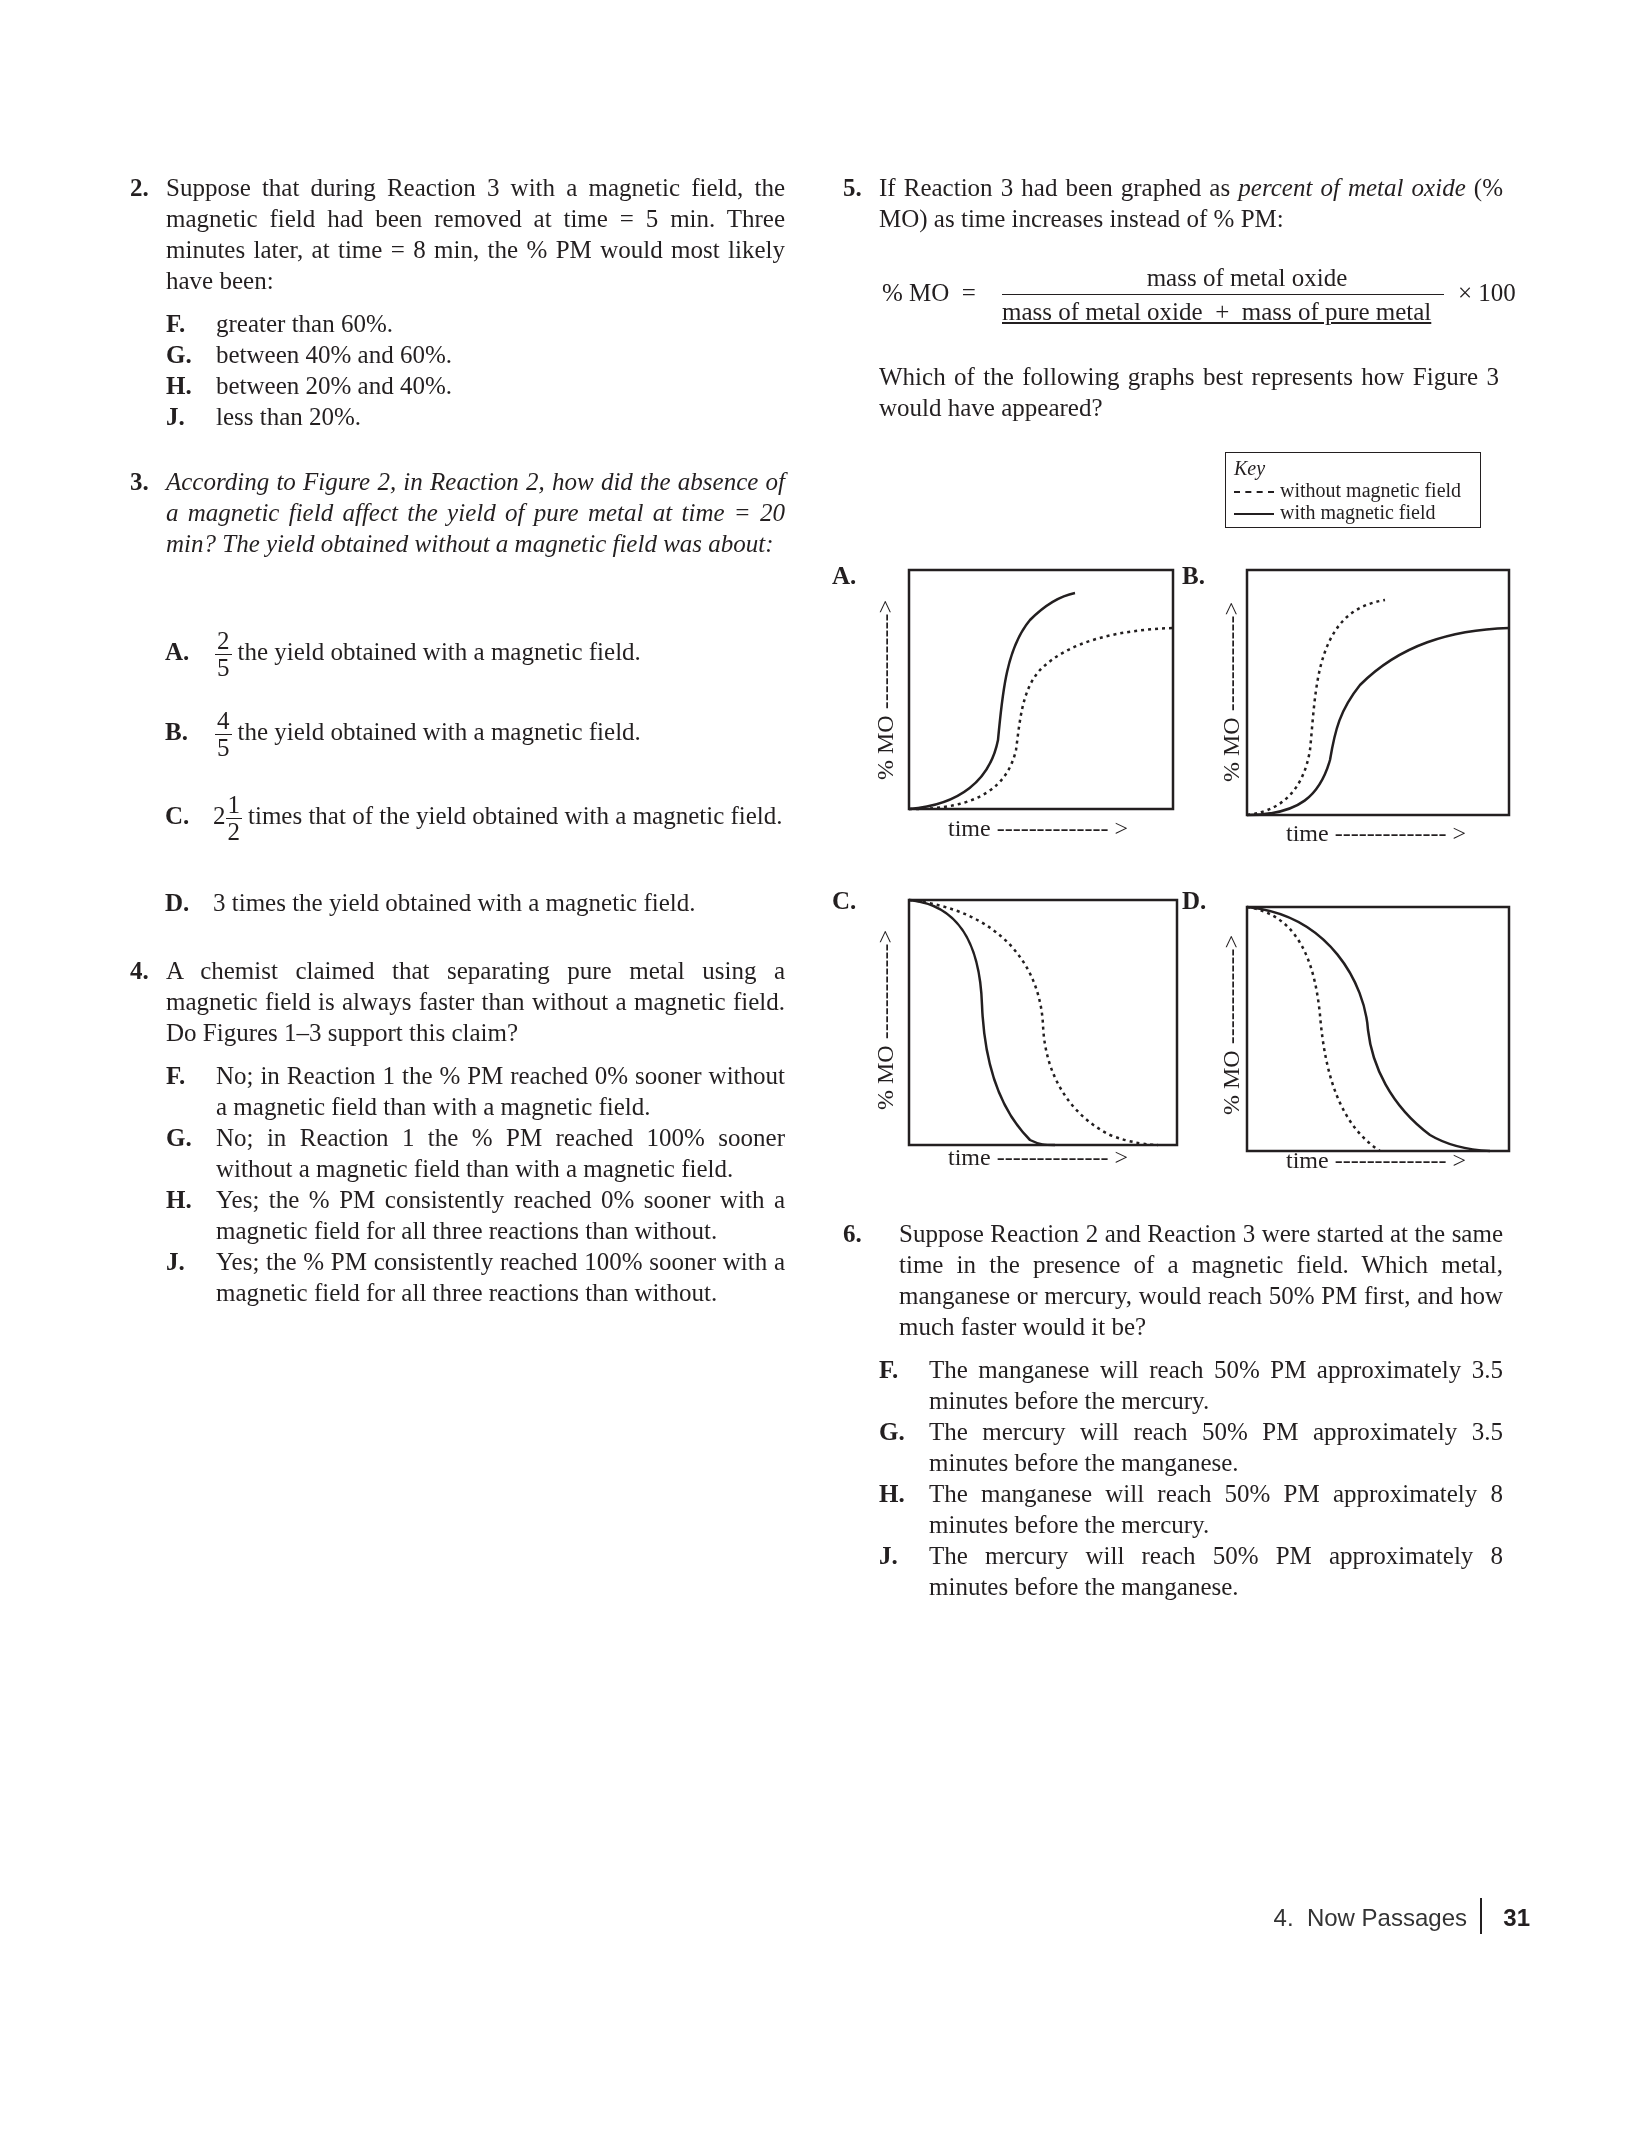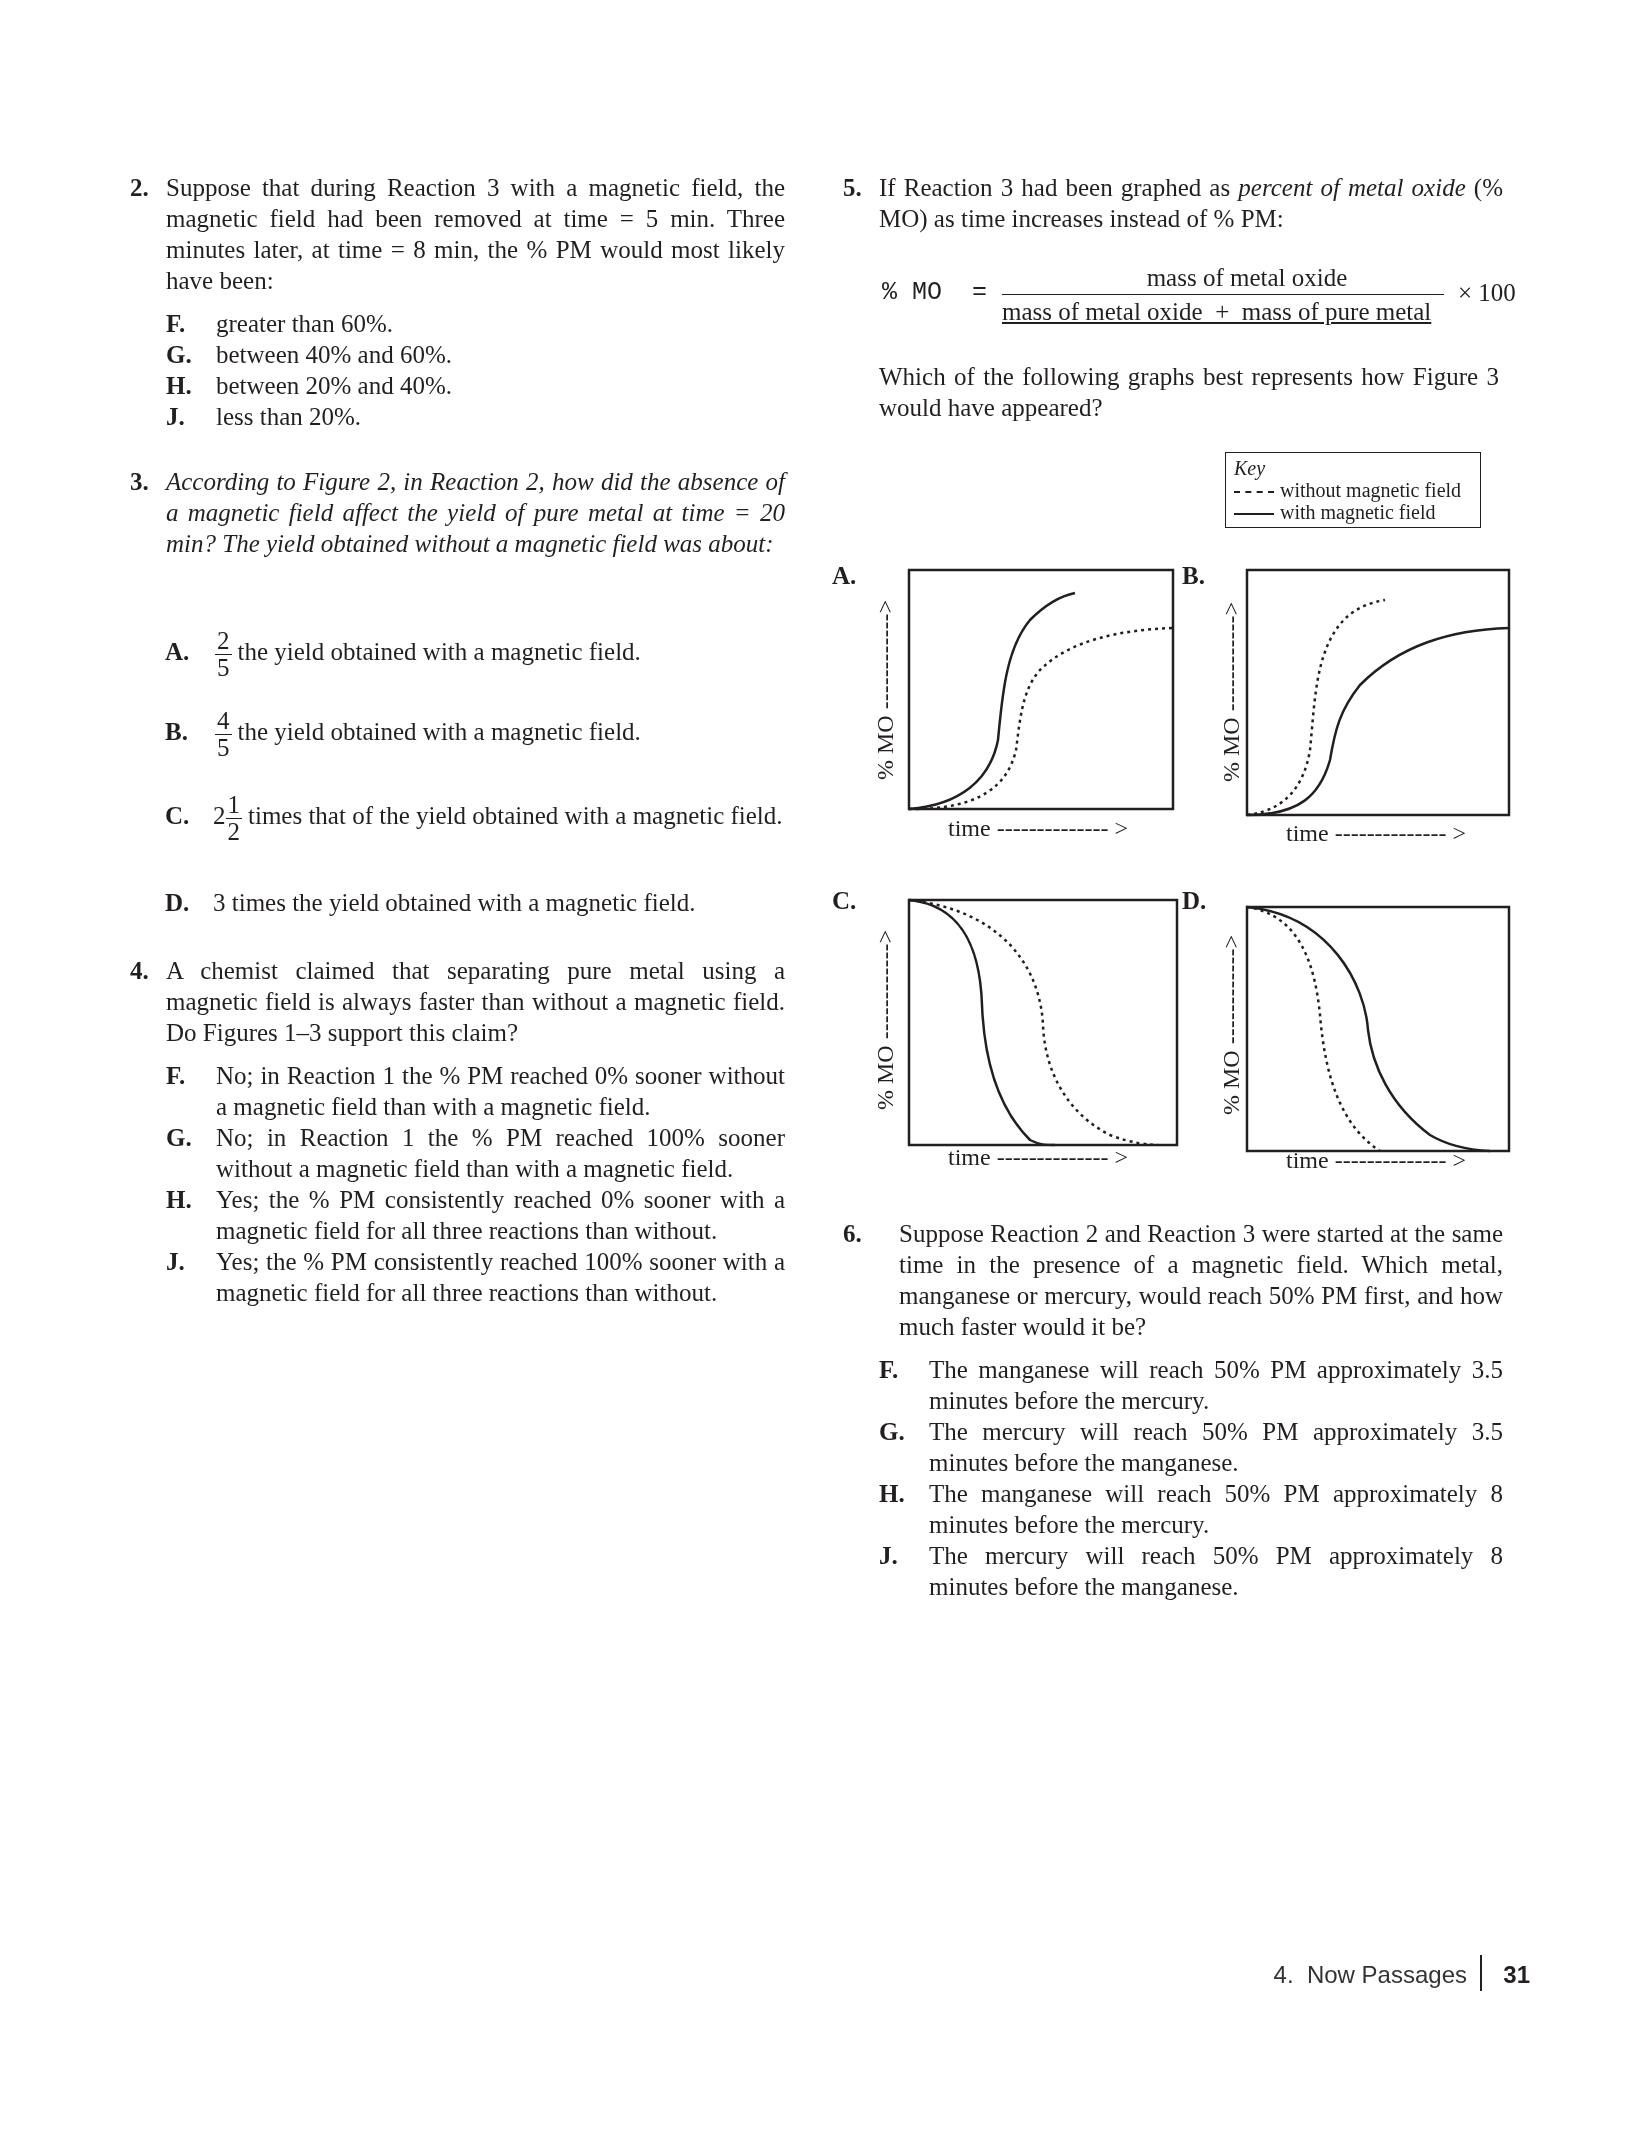--- a/index.html
+++ b/index.html
@@ -89,21 +89,21 @@
 </div>
 
 <div class="q" style="left:843px;top:172px;width:660px;">
   <span class="qnum" style="left:0;top:0;">5.</span>
   <div class="qtext" style="margin-left:36px;">
     <span>If Reaction 3 had been graphed as </span><i>percent of metal oxide</i><span> (% MO) as time increases instead of % PM:</span>
   </div>
 </div>
 
 <div class="abs" style="left:882px;top:262px;width:640px;height:70px;">
-  <span class="abs" style="left:0;top:15px;white-space:pre;font-family:Liberation Mono, monospace;">% MO  =</span>
+  <span class="abs" style="left:0;top:15px;white-space:pre;">% MO  =</span>
   <span class="abs" style="left:0;width:490px;margin-left:120px;text-align:center;top:0;">mass of metal oxide</span>
   <div class="abs" style="left:120px;top:32px;width:442px;border-top:1.5px solid #231f20;"></div>
   <span class="abs" style="left:120px;top:34px;width:442px;white-space:pre;text-decoration:underline;">mass of metal oxide  +  mass of pure metal</span>
   <span class="abs" style="left:576px;top:15px;white-space:nowrap;">× 100</span>
 </div>
 <div class="abs qtext" style="left:879px;top:361px;width:620px;">Which of the following graphs best represents how Figure 3 would have appeared?</div>
 
 <div class="key" style="left:1225px;top:452px;width:240px;">
   <div style="text-align:left;font-style:italic;">Key</div>
   <div><span style="display:inline-block;width:40px;border-top:2px dashed #231f20;vertical-align:middle;margin-right:6px;"></span><span>without magnetic field</span></div>
@@ -170,17 +170,17 @@
         <span class="ol">H.</span>
         <span class="ot">The manganese will reach 50% PM approximately 8 minutes before the mercury.</span>
       </div>
     <div class="opt qtext" style="padding-left:50px;">
         <span class="ol">J.</span>
         <span class="ot">The mercury will reach 50% PM approximately 8 minutes before the manganese.</span>
       </div>
   </div>
 </div>
 
-<div class="footer" style="left:1310px;top:1955px;width:220px;height:40px;">
+<div class="footer" style="left:1310px;top:1898px;width:220px;height:40px;">
   <span style="position:absolute;right:63px;top:4px;white-space:pre;color:#333;">4.  Now Passages</span>
   <span style="position:absolute;right:48px;top:0;height:36px;border-left:2px solid #231f20;"></span>
   <span style="position:absolute;right:0;top:4px;font-weight:bold;">31</span>
 </div>
 
 </body></html>

